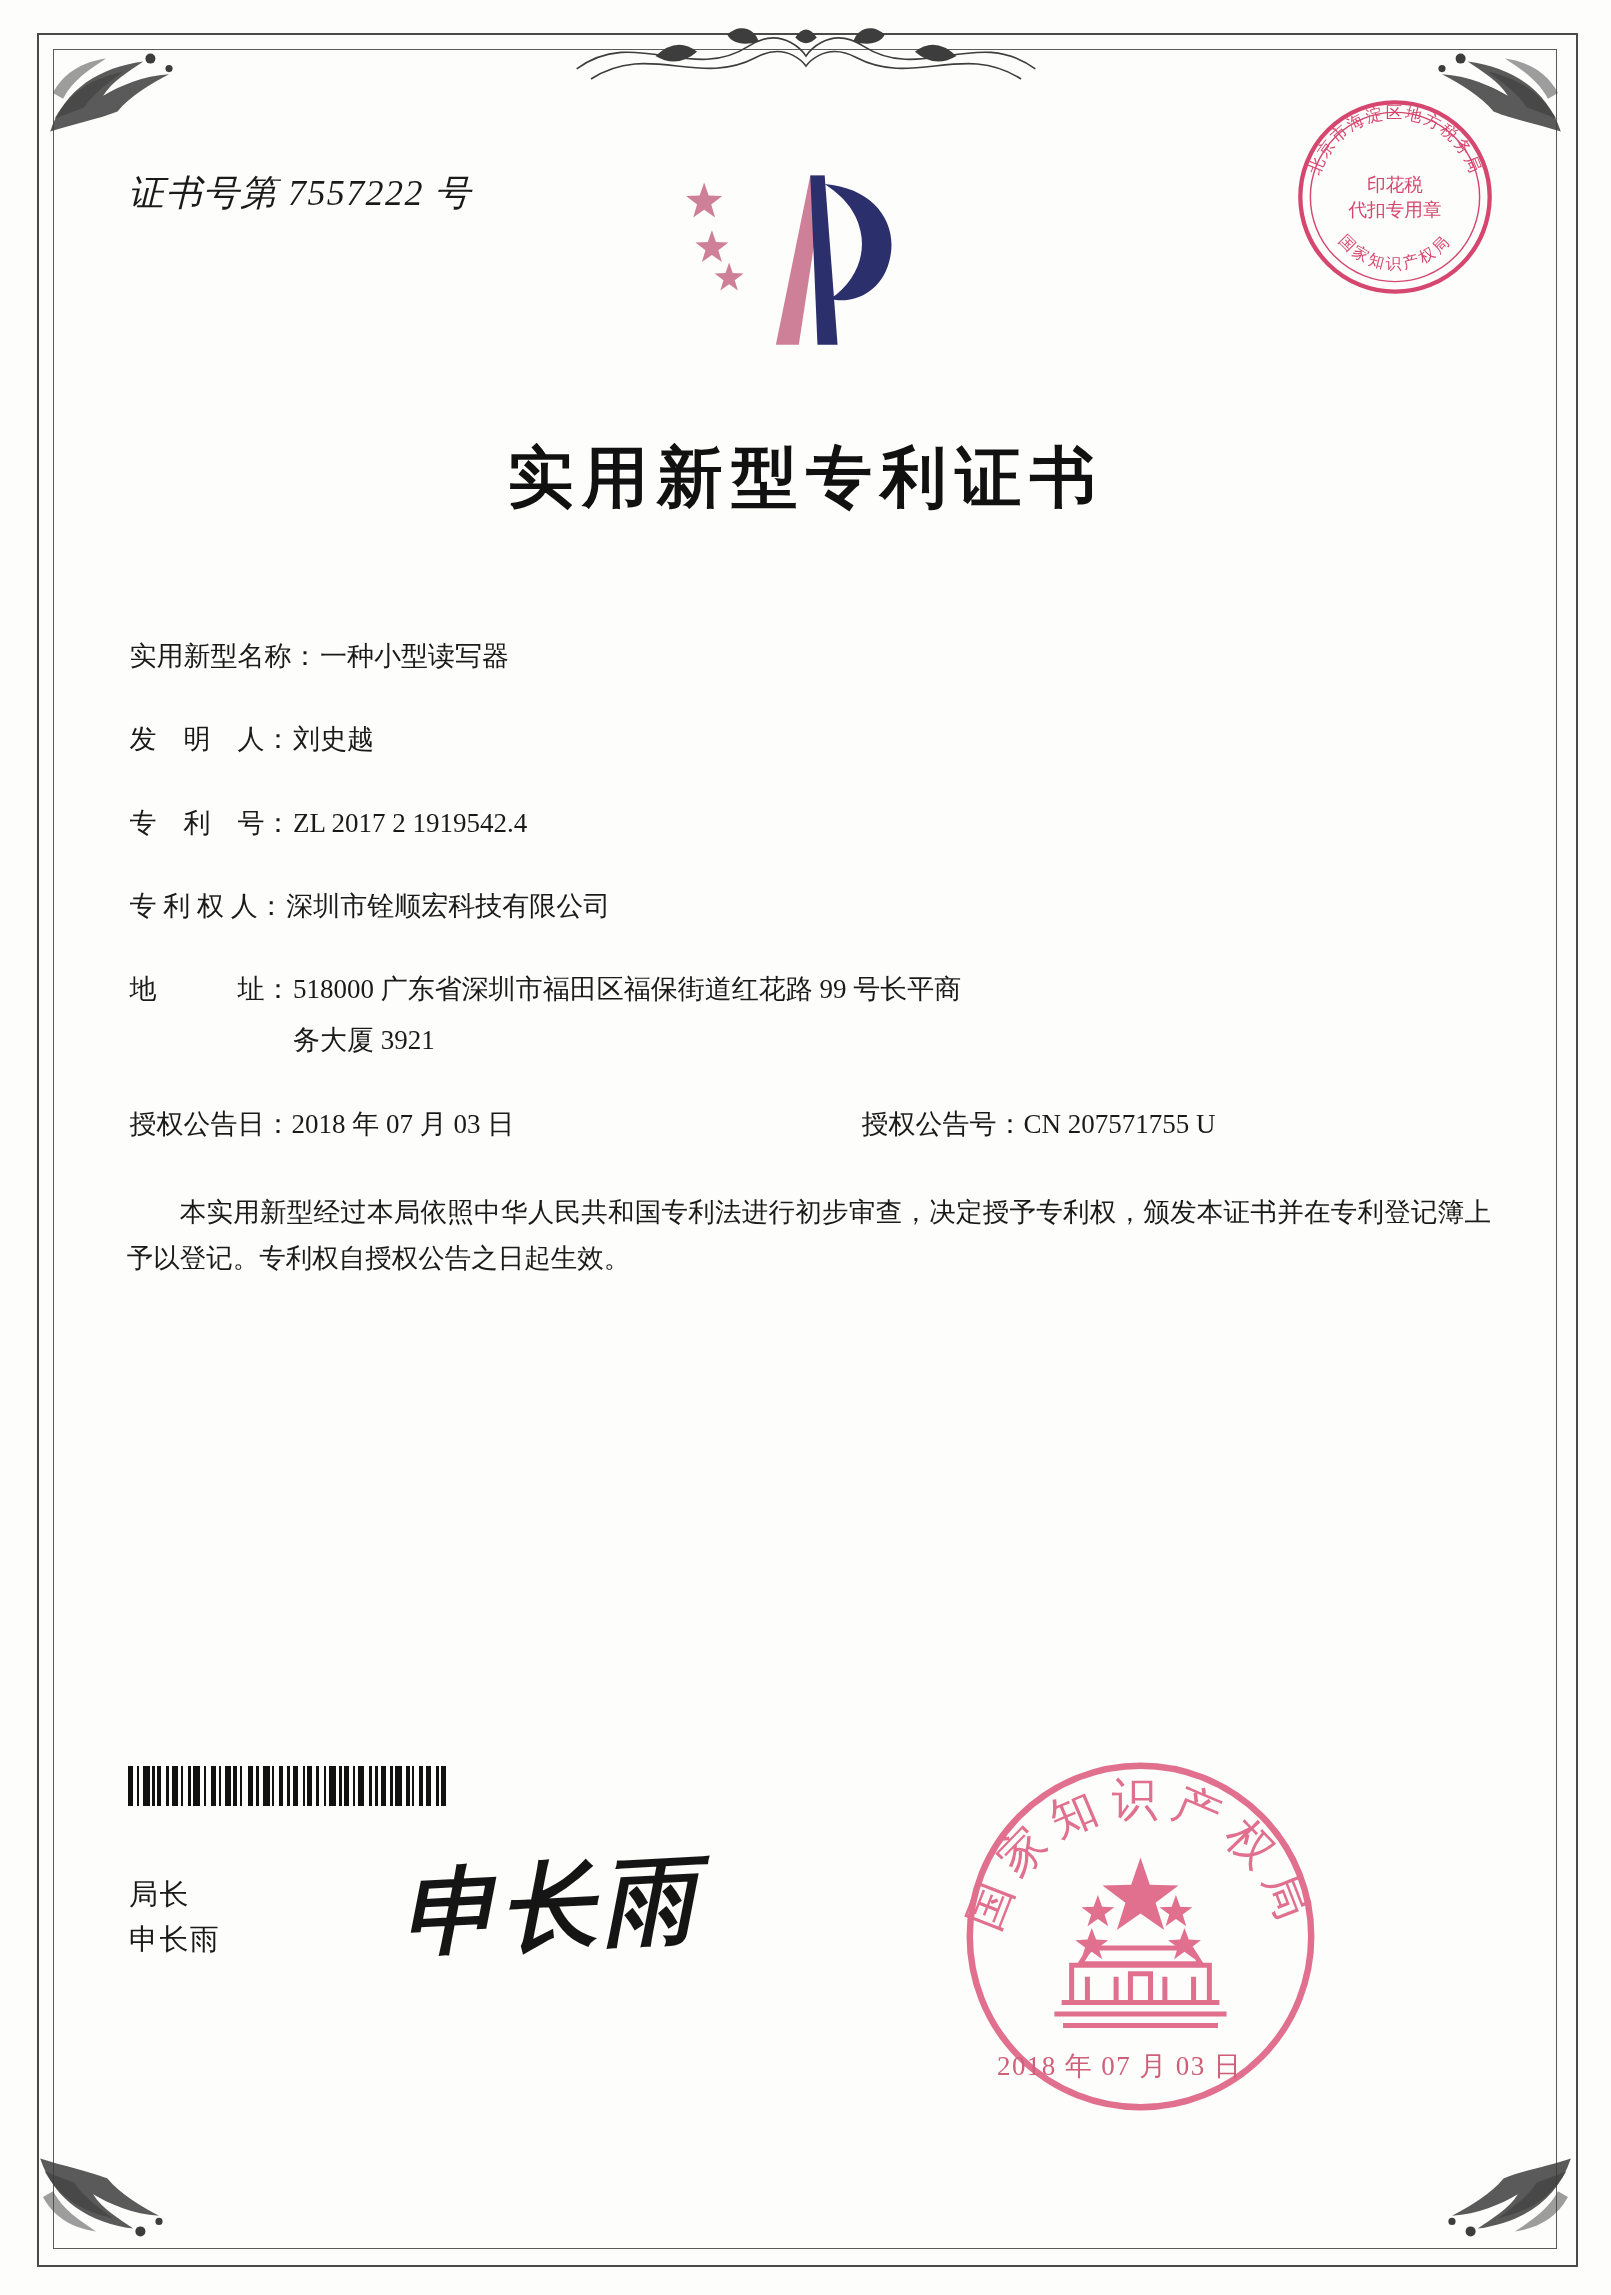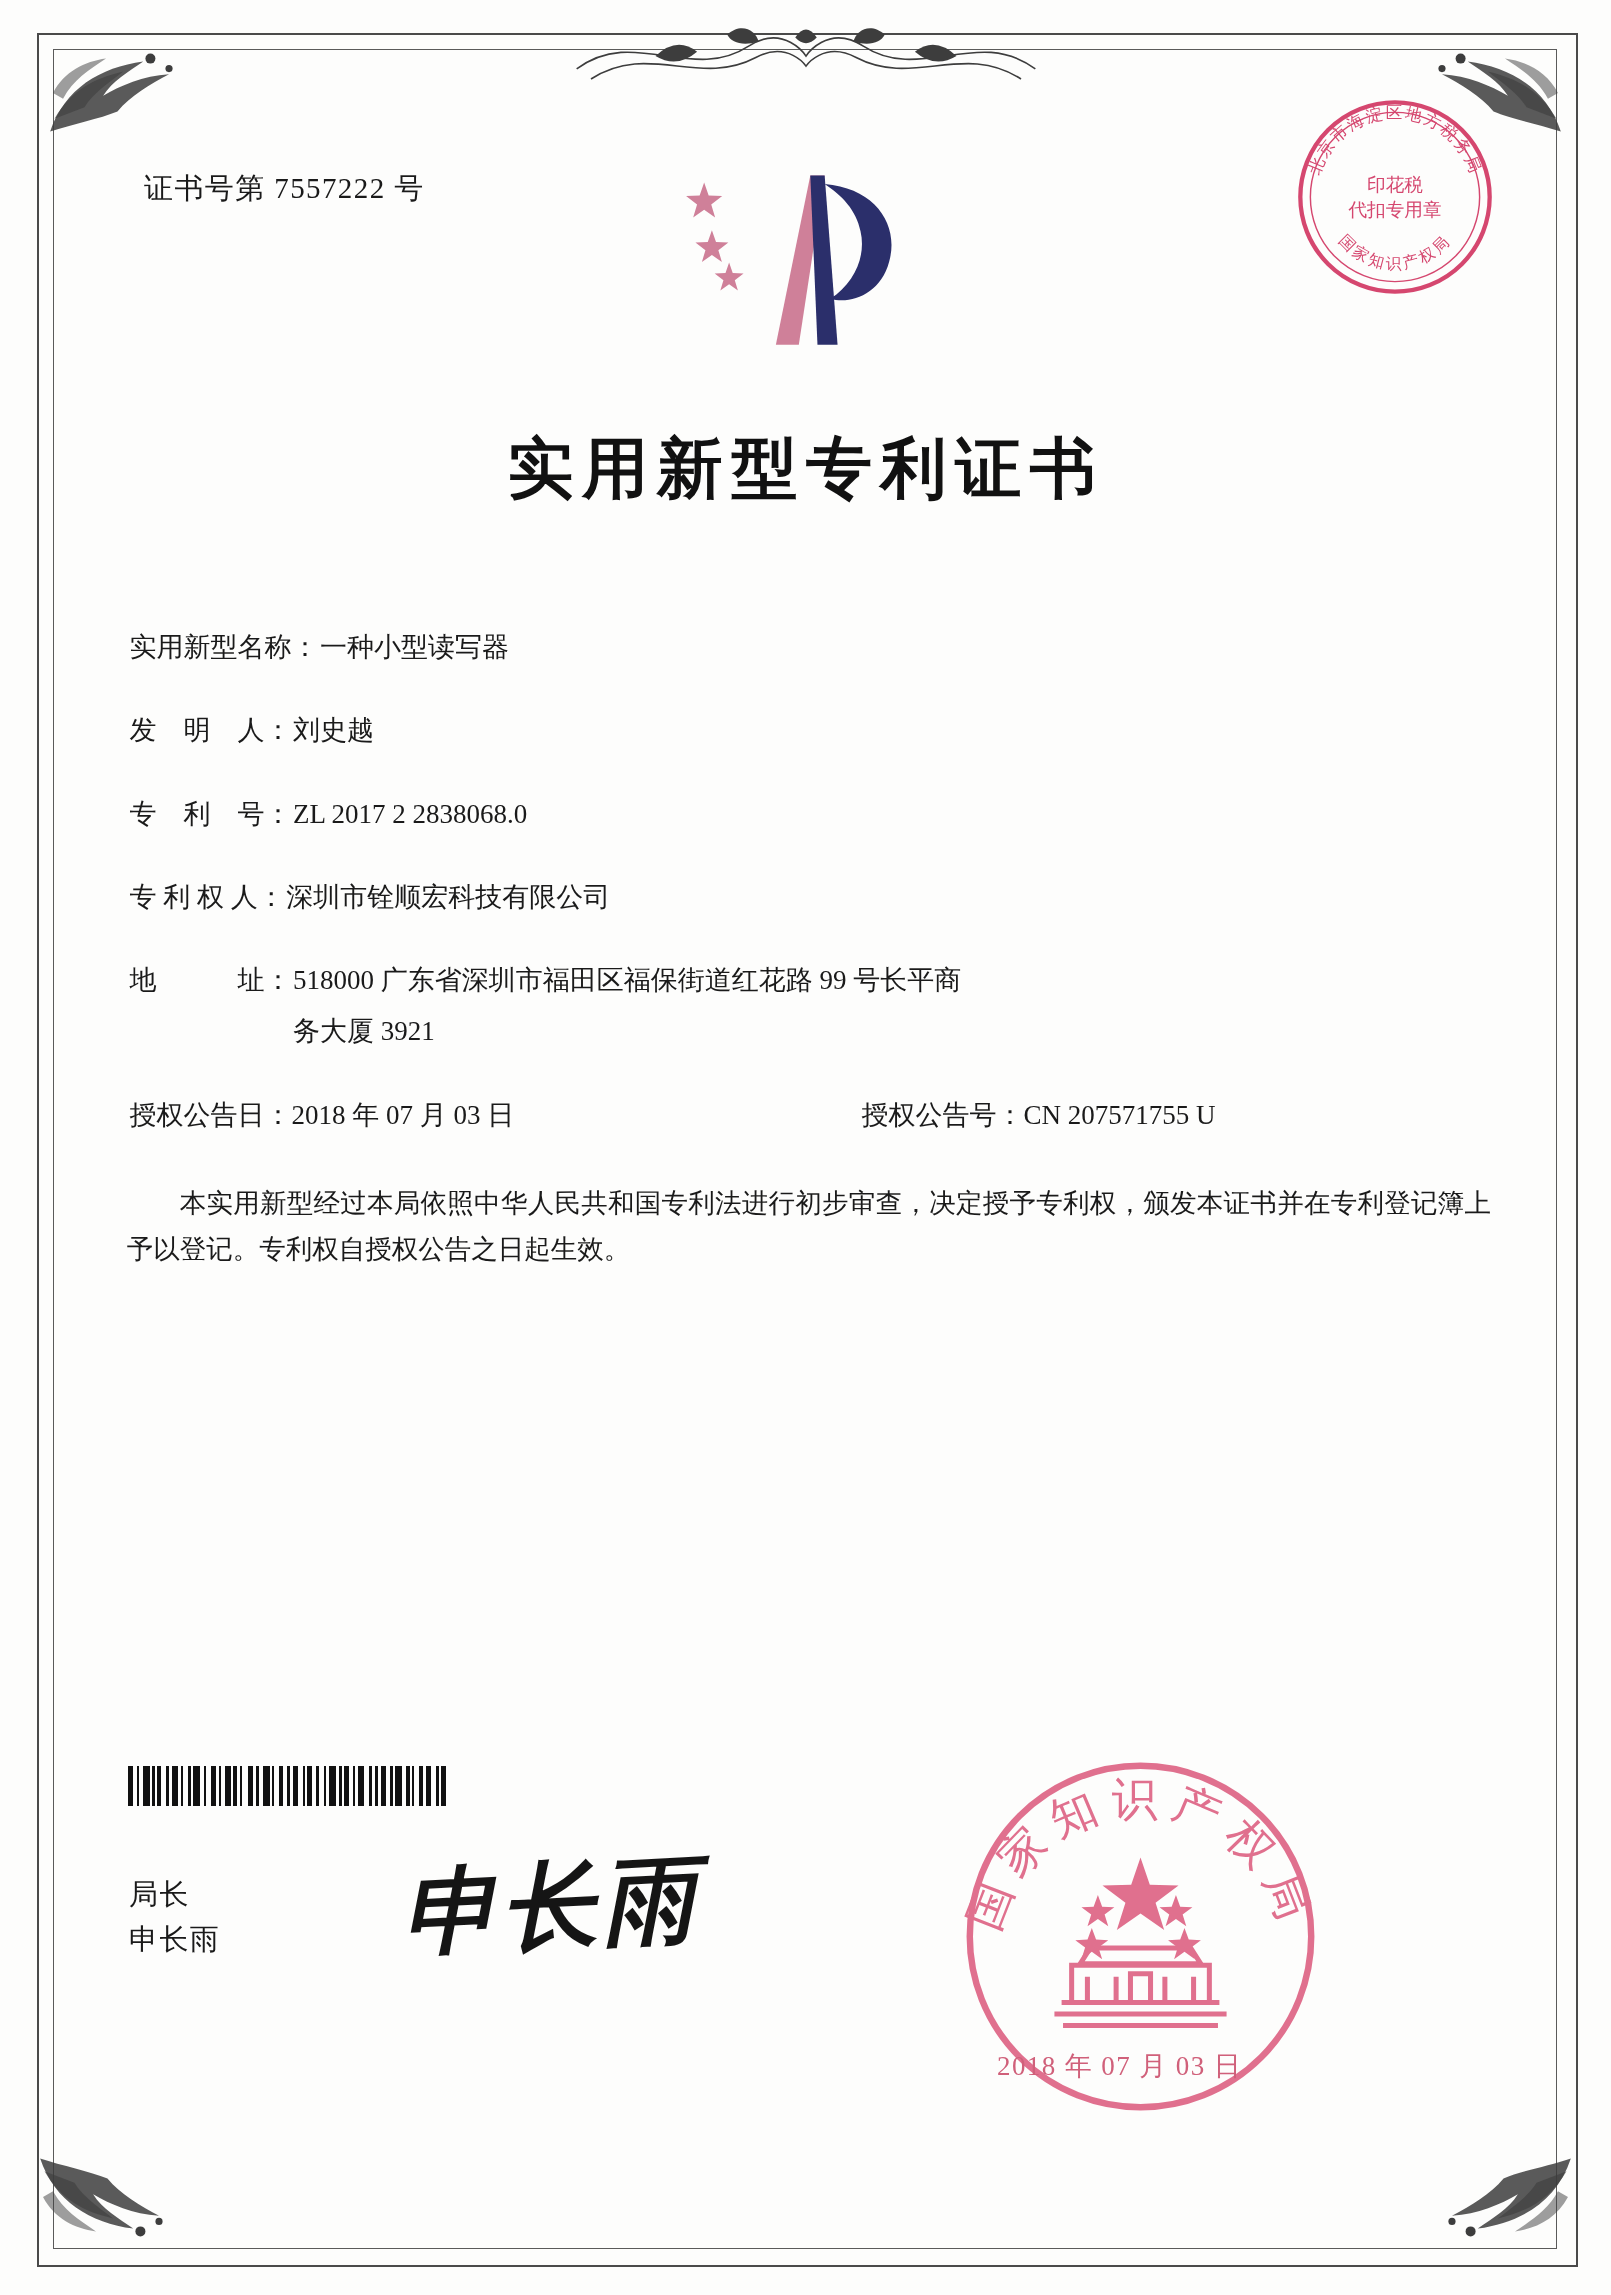--- a/index.html
+++ b/index.html
@@ -60,24 +60,25 @@
   }
 
   
   .content {
     position: absolute;
     left: 108px; top: 108px;
     width: 1396px;
   }
 
   .cert-no {
-    font-size: 29px;
+    font-size: 36px;
     letter-spacing: 1.4px;
     margin-top: 61px;
-    margin-left: 36px;
+    margin-left: 20px;
+    font-style: italic;
   }
 
   .logo {
     position: absolute;
     left: 50%;
     transform: translateX(-50%);
     top: 151px;
     width: 244px;
     height: 208px;
   }
@@ -330,21 +331,21 @@
         <span class="field-value">一种小型读写器</span>
       </div>
 
       <div class="field-row">
         <span class="field-label">发　明　人：</span>
         <span class="field-value">刘史越</span>
       </div>
 
       <div class="field-row">
         <span class="field-label">专　利　号：</span>
-        <span class="field-value">ZL 2017 2 2838068.0</span>
+        <span class="field-value">ZL 2017 2 1919542.4</span>
       </div>
 
 
       <div class="field-row">
         <span class="field-label">专 利 权 人：</span>
         <span class="field-value">深圳市铨顺宏科技有限公司</span>
       </div>
 
       <div class="field-row">
         <span class="field-label">地　　　址：</span>

